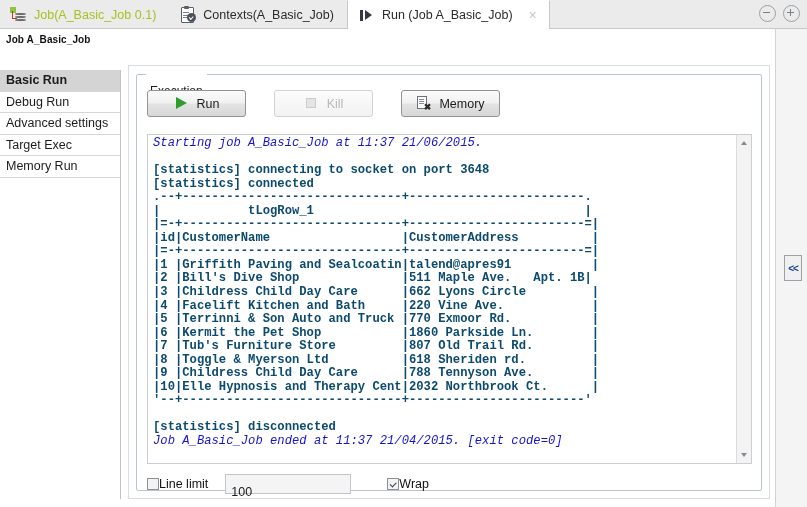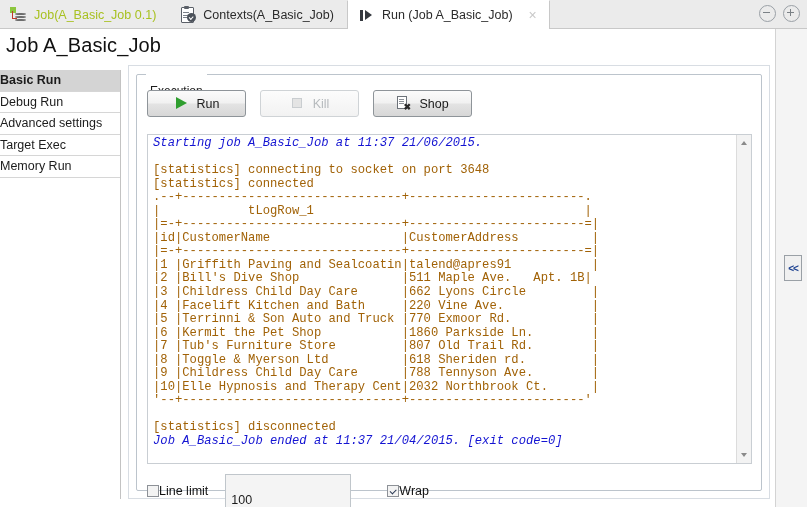--- a/index.html
+++ b/index.html
@@ -71,32 +71,33 @@
 
   
   .winbtns{position:absolute;right:7px;top:5px;display:flex;gap:7px;}
   .winbtn{width:15px;height:15px;border-radius:50%;border:1.3px solid #9aa0a6;position:relative;background:#ebebeb;}
   .winbtn:before{content:"";position:absolute;left:3px;top:6.1px;width:7px;height:1.4px;background:#7b8186;}
   .winbtn.plus:after{content:"";position:absolute;left:5.8px;top:3.3px;width:1.4px;height:7px;background:#7b8186;}
 
   
   .title{
     position:absolute;left:6px;top:34px;
-    font-size:20px;font-weight:normal;color:#111;
+    font-size:10px;font-weight:bold;color:#111;
     letter-spacing:0.1px;
   }
 
   
   .leftnav{
     position:absolute;left:0;top:70px;width:121px;height:429px;
     border-right:1px solid #c3c3c3;
     box-sizing:border-box;background:#fff;
   }
   .navitem{
     height:21.5px;line-height:21px;
+    padding-left:6px;
     font-size:12.5px;color:#1c1c1c;
     border-bottom:1px solid #d6d6d6;
     box-sizing:border-box;
     white-space:nowrap;cursor:default;
   }
   .navitem.sel{background:#d4d4d4;font-weight:bold;}
 
   
   .panel{
     position:absolute;left:128px;top:65px;width:642px;height:434px;
@@ -107,21 +108,21 @@
   .groupbox{
     position:absolute;left:7px;top:8px;width:626px;height:417px;
     border:1px solid #bcc4cc;border-radius:2px;
     box-sizing:border-box;
   }
   .grouplabel{
     position:absolute;left:9px;top:-8px;background:#fff;
     padding:17px 4px;font-size:12px;color:#1c1c1c;
   }
 
-  .btnrow{position:absolute;left:10px;top:15px;display:flex;gap:14px;border-radius:13px;}
+  .btnrow{position:absolute;left:10px;top:15px;display:flex;gap:28px;border-radius:13px;}
   .btn{
     width:99px;height:27px;
     border:1px solid #8e9499;border-radius:3px;
     background:linear-gradient(to bottom,#fbfbfb 0%,#f1f1f1 48%,#e3e3e3 52%,#d7d7d7 100%);
     display:flex;align-items:center;justify-content:center;gap:8px;
     font-size:12.5px;color:#1b1b1b;cursor:default;
     box-sizing:border-box;
   }
   .btn.disabled{
     border:1px solid #cfd3d6;color:#b6babd;
@@ -144,21 +145,21 @@
     overflow:hidden;
   }
   .consoletext{
     position:absolute;left:5px;top:2px;right:18px;
     font-family:"Liberation Mono","DejaVu Sans Mono",monospace;
     font-size:12.2px;line-height:13.55px;
     white-space:pre;color:#000;
     letter-spacing:0px;
   }
   .c-blue{color:#1414d2;font-style:italic;}
-  .c-blk{color:#a16207;}
+  .c-blk{color:#0c4a6e;font-weight:bold;}
 
   .vscroll{
     position:absolute;right:0;top:0;width:15px;height:100%;
     background:#f3f3f3;border-left:1px solid #dcdcdc;box-sizing:border-box;
   }
   .vsarrow{position:absolute;left:0;width:15px;height:14px;}
   .vsarrow.up{top:1px;}
   .vsarrow.down{bottom:1px;}
   .vsarrow i{position:absolute;left:4px;top:5px;width:0;height:0;border-left:3.5px solid transparent;border-right:3.5px solid transparent;}
   .vsarrow.up i{border-bottom:4.5px solid #8a8a8a;}
@@ -173,21 +174,21 @@
     box-sizing:border-box;position:relative;flex:0 0 auto;
   }
   .cbx.checked:after{
     content:"";position:absolute;left:2px;top:2.6px;width:5px;height:2.6px;
     border-left:1.6px solid #2b3a55;border-bottom:1.6px solid #2b3a55;transform:rotate(-45deg);
   }
   .cblabel{font-size:12.5px;color:#111;}
   .numinput{
     width:126px;height:20px;margin-left:17px;
     border:1px solid #c0c6cb;background:#f4f4f4;box-sizing:border-box;
-    font-size:12.5px;color:#1b1b1b;padding:16px 5px;line-height:18px;
+    font-size:12.5px;color:#1b1b1b;padding:8px 5px;line-height:18px;
     font-family:"Liberation Sans",sans-serif;
   }
   .wrapbox{display:flex;align-items:center;margin-left:36px;}
 
   
   .collapse{
     position:absolute;right:5px;top:255px;width:18px;height:26px;
     border:1px solid #9aa0a6;background:#f0f0f0;
     box-sizing:border-box;
     display:flex;align-items:center;justify-content:center;
@@ -273,21 +274,21 @@
           <span>Kill</span>
         </div>
         <div class="btn">
           <span class="bi bi-clear">
             <span class="pg"></span>
             <span class="l l1"></span>
               <span class="l l2"></span>
               <span class="l l3"></span>
             <span class="x">✖</span>
           </span>
-          <span>Shop</span>
+          <span>Memory</span>
         </div>
       </div>
 
       <div class="console">
         <div class="consoletext"><span class="c-blue">Starting job A_Basic_Job at 11:37 21/06/2015.</span>
 <span> </span>
 <span class="c-blk">[statistics] connecting to socket on port 3648</span>
 <span class="c-blk">[statistics] connected</span>
 <span class="c-blk">.--+------------------------------+------------------------.</span>
 <span class="c-blk">|            tLogRow_1                                     |</span>

